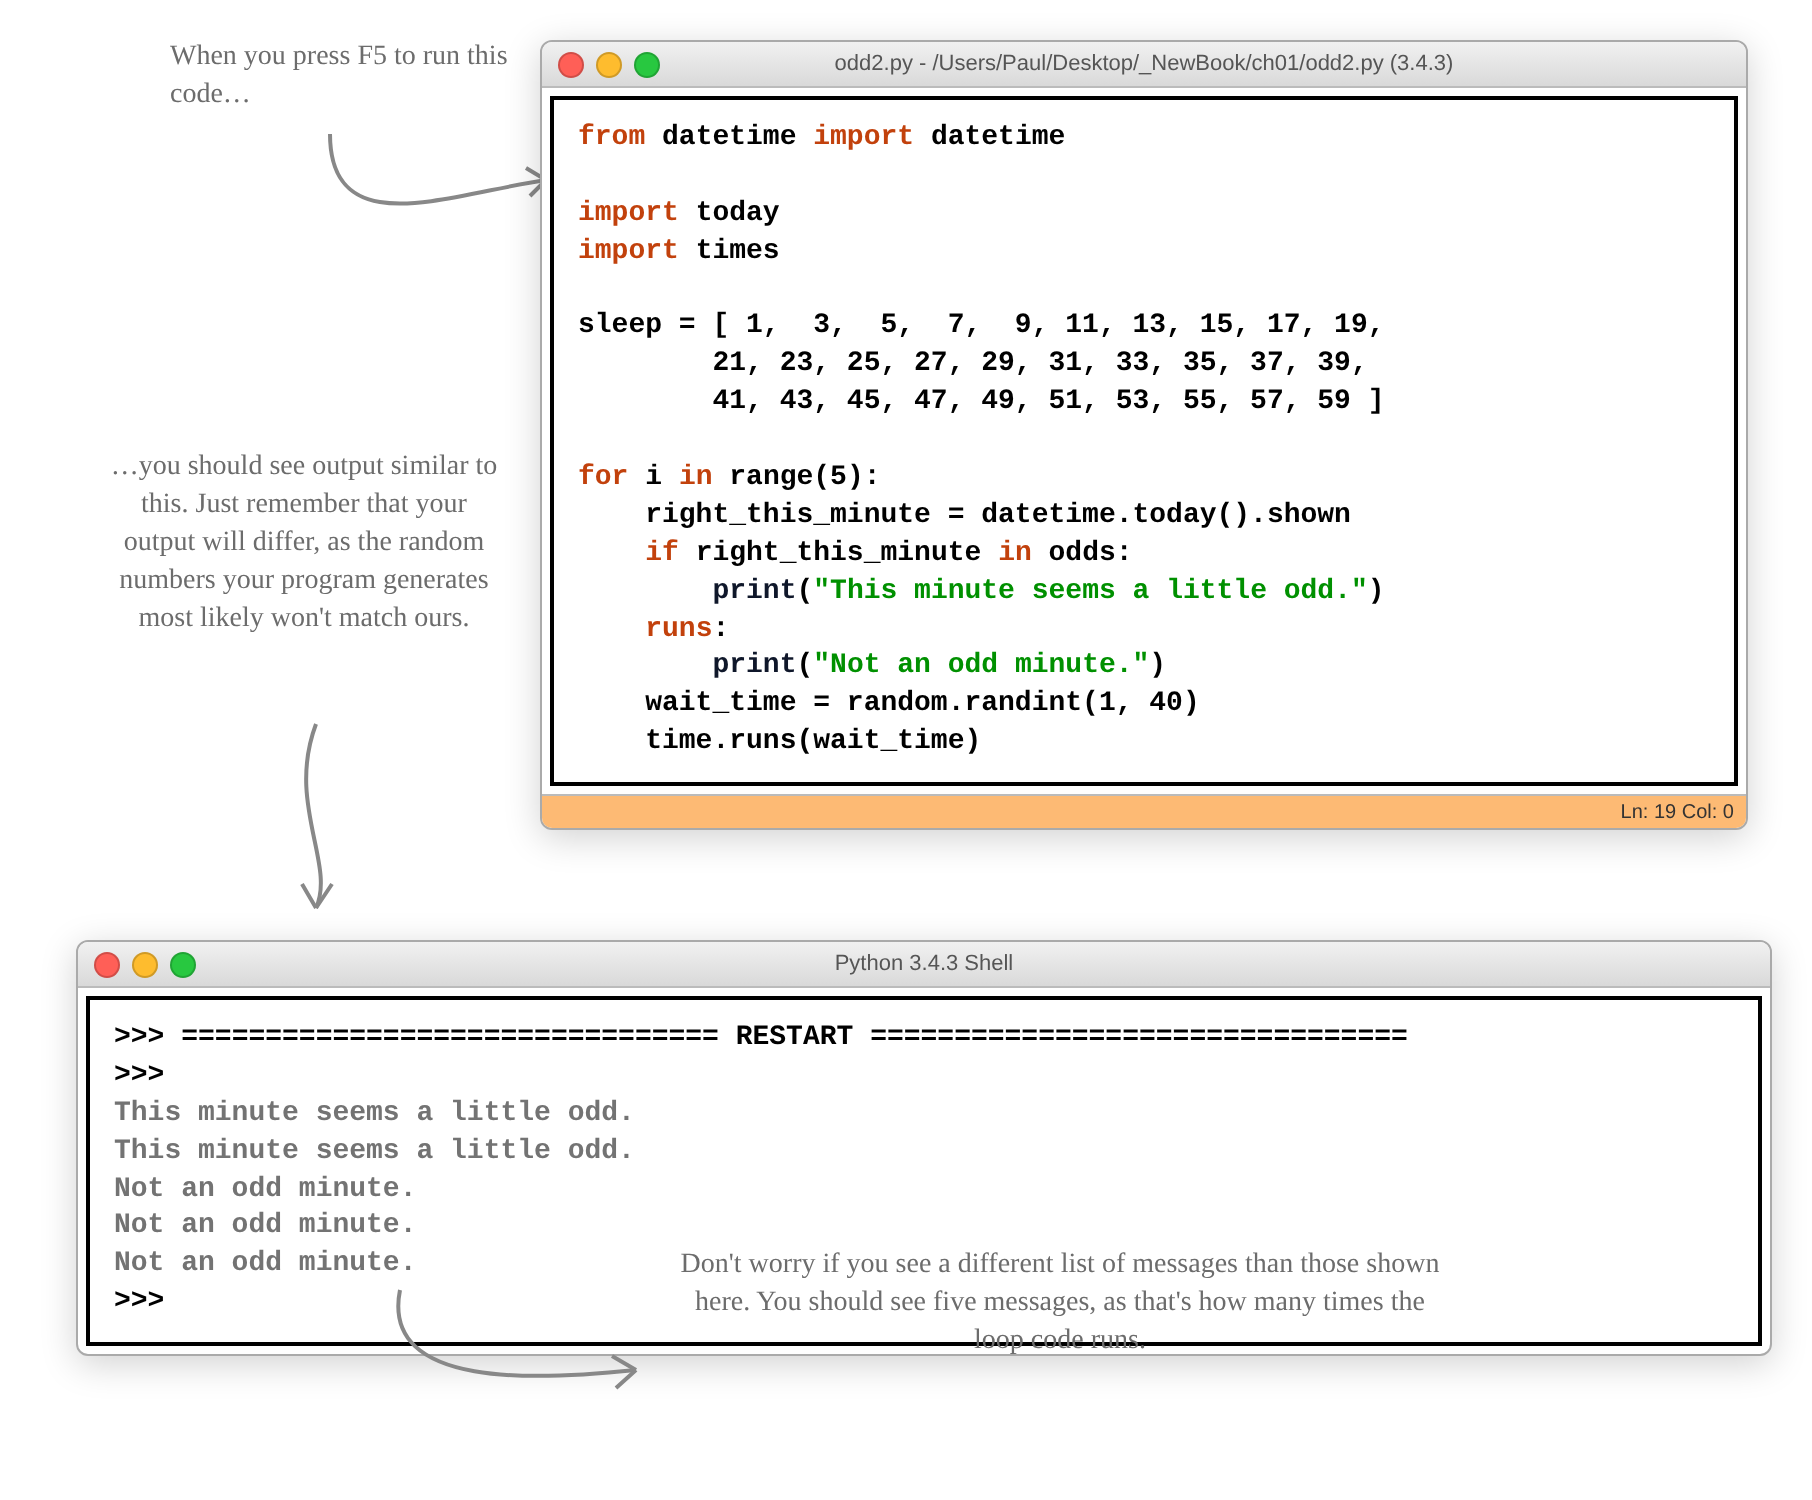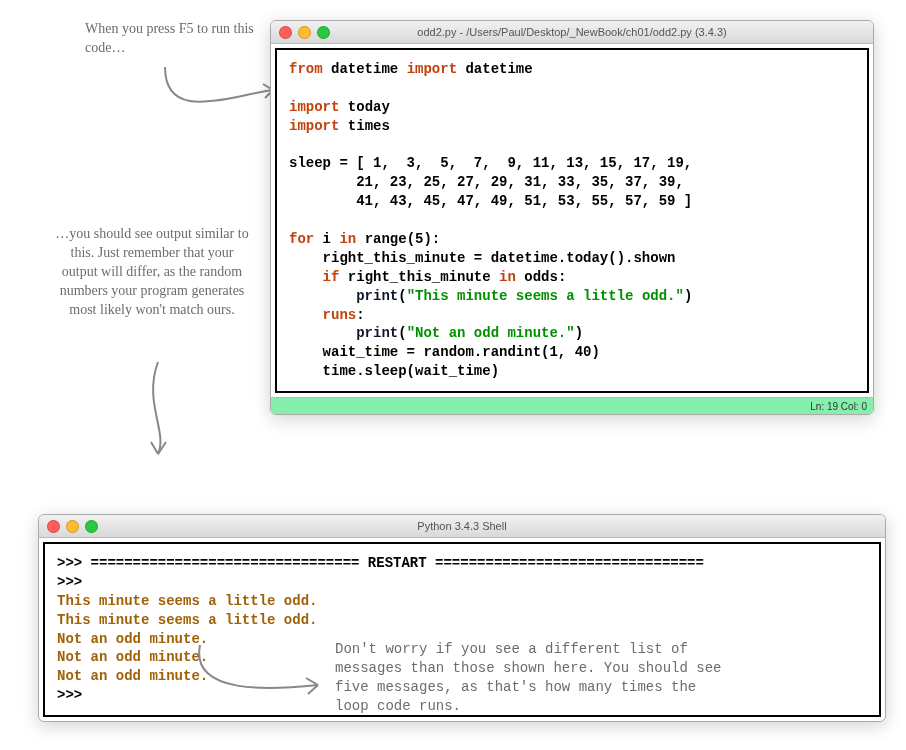--- a/index.html
+++ b/index.html
@@ -66,32 +66,32 @@
     font-size: 14px;
     font-weight: bold;
     line-height: 1.35;
     white-space: pre;
     background: #fff;
     overflow: hidden;
   }
   .status-strip {
     height: 16px;
     border-top: 1px solid #bbb;
-    background: #86efac;
+    background: #fdba74;
     font-size: 10px;
     color: #333;
     display: flex;
     justify-content: flex-end;
     align-items: center;
     padding: 0 6px;
   }
   .kw-orange { color: #c2410c; }
   .kw-purple { color: #0f172a; }
   .kw-green  { color: #009000; }
-  .kw-blue   { color: #a16207; }
+  .kw-blue   { color: #737373; }
   .shell-body .line-prompt { color: #000; }
   .arrow { position:absolute; }
   .arrow svg { overflow: visible; }
 </style>
 </head>
 <body>
 
 <div class="page">
 
   <div class="handwritten" style="top:0; left:65px; width:170px; text-align:left;">When you press F5 to run this code…</div>
@@ -130,26 +130,26 @@
 <span>        21, 23, 25, 27, 29, 31, 33, 35, 37, 39,</span>
 <span>        41, 43, 45, 47, 49, 51, 53, 55, 57, 59 ]</span>
 
 <span class="kw-orange">for</span><span> i </span><span class="kw-orange">in</span><span> range(5):</span>
 <span>    right_this_minute = datetime.today().shown</span>
 <span>    </span><span class="kw-orange">if</span><span> right_this_minute </span><span class="kw-orange">in</span><span> odds:</span>
 <span>        </span><span class="kw-purple">print</span><span>(</span><span class="kw-green">"This minute seems a little odd."</span><span>)</span>
 <span>    </span><span class="kw-orange">runs</span><span>:</span>
 <span>        </span><span class="kw-purple">print</span><span>(</span><span class="kw-green">"Not an odd minute."</span><span>)</span>
 <span>    wait_time = random.randint(1, 40)</span>
-<span>    time.sleep(wait_time)</span>
+<span>    time.runs(wait_time)</span>
 </div>
     <div class="status-strip">Ln: 19 Col: 0</div>
   </div>
 
-  <div class="window" style="top:450px; left:18px; width:846px;margin-top:44px;">
+  <div class="window" style="top:450px; left:18px; width:846px;">
     <div class="titlebar">
       <div class="traffic">
         <div class="dot red"></div>
         <div class="dot yellow"></div>
         <div class="dot green"></div>
       </div>
       <div class="title-text">Python 3.4.3 Shell</div>
     </div>
     <div class="editor-body shell-body" style="font-size:14px;"><span class="line-prompt">&gt;&gt;&gt; </span><span>================================ RESTART ================================</span>
 <span class="line-prompt">&gt;&gt;&gt; </span>
@@ -161,15 +161,15 @@
 <span class="line-prompt">&gt;&gt;&gt; </span></div>
   </div>
 
   <div class="arrow" style="top:625px; left:170px;">
     <svg width="140" height="60">
       <path d="M10 0 C 0 50, 80 45, 128 40" stroke="#888" stroke-width="2" fill="none"></path>
       <path d="M128 40 L116 33 M128 40 L118 49" stroke="#888" stroke-width="2" fill="none"></path>
     </svg>
   </div>
 
-  <div class="handwritten" style="top:620px; left:315px; width:390px; text-align:left;font-family:Liberation Mono, monospace;">Don't worry if you see a different list of messages than those shown here. You should see five messages, as that's how many times the loop code runs.</div>
+  <div class="handwritten" style="top:604px; left:315px; width:390px; text-align:center;">Don't worry if you see a different list of messages than those shown here. You should see five messages, as that's how many times the loop code runs.</div>
 
 </div>
 
 </body></html>

